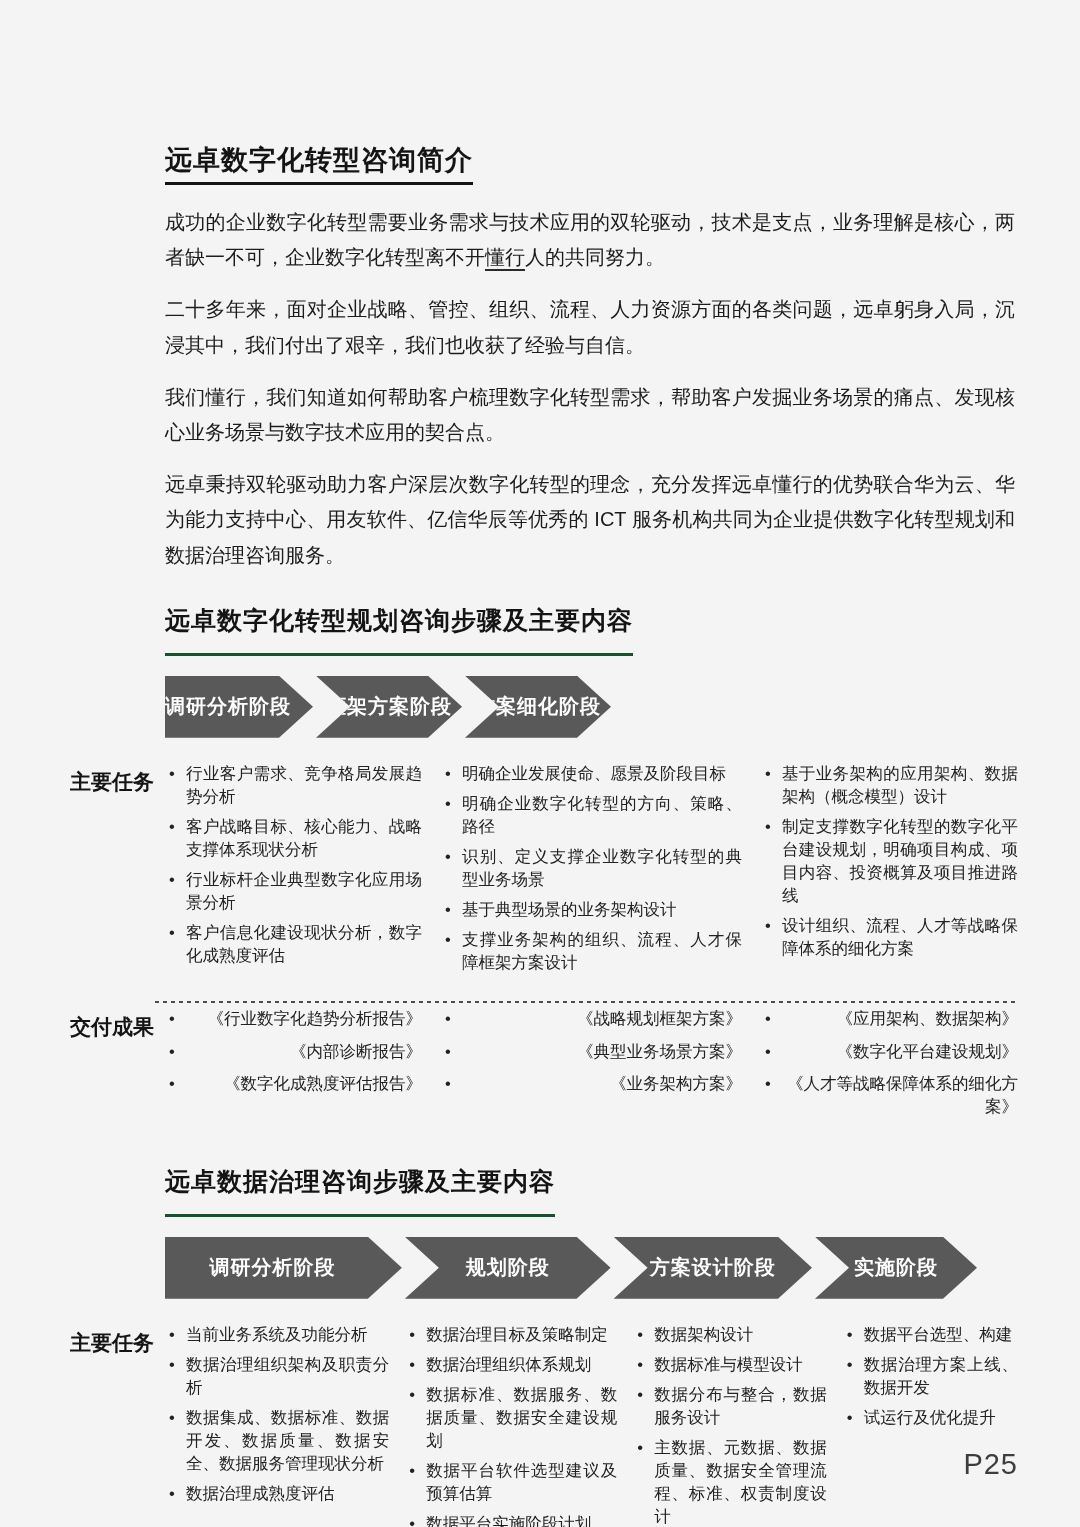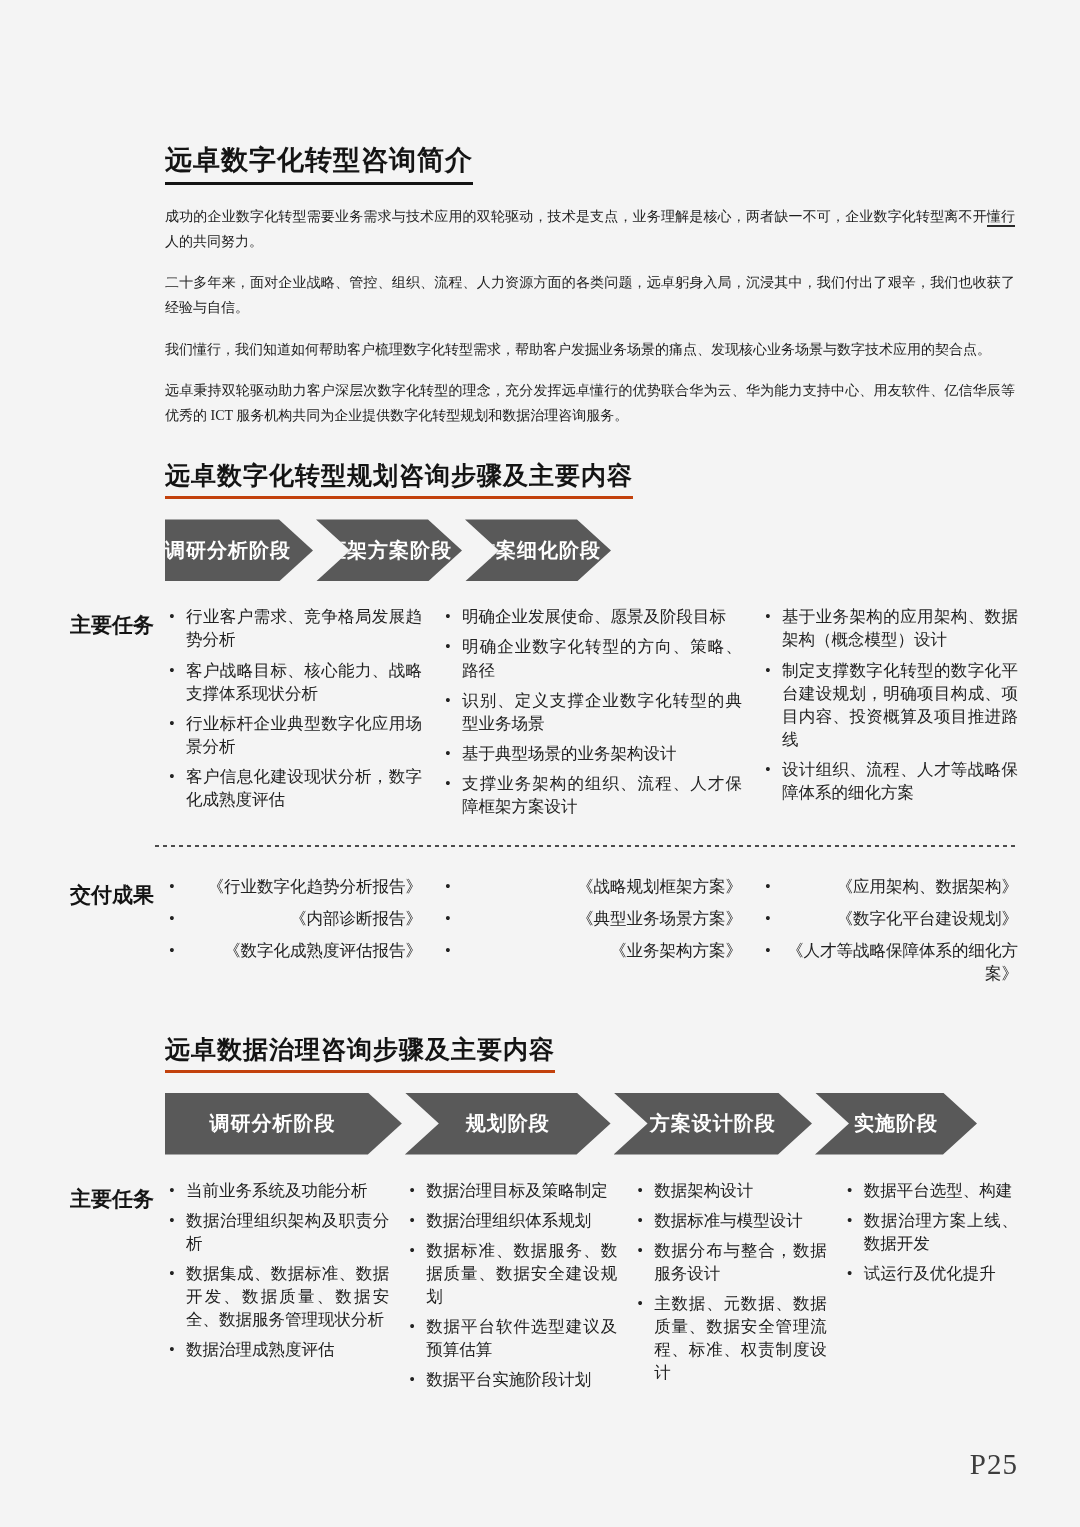--- a/index.html
+++ b/index.html
@@ -6,21 +6,20 @@
   html, body { margin: 0; padding: 0; }
   body { font-family: "Liberation Sans", "DejaVu Sans", sans-serif; }
 
   .page {
     position: relative;
     width: 1080px;
     height: 1527px;
     background: #f4f4f4;
     color: #1c1c1c;
     overflow: hidden;
-    font-family: Liberation Serif, serif;
   }
 
   .wrap {
     position: absolute;
     left: 70px;
     top: 142px;
     width: 948px;
   }
 
   .indent { margin-left: 95px; }
@@ -31,36 +30,36 @@
     font-weight: bold;
     letter-spacing: 1px;
     color: #141414;
     border-bottom: 3px solid #141414;
     padding-bottom: 4px;
     margin: 0 0 20px 0;
   }
 
   .para {
     width: 850px;
-    font-size: 14px;
+    font-size: 20px;
     line-height: 1.76;
     text-align: justify;
     margin: 0 0 17px 0;
     color: #1c1c1c;
   }
   .uword { border-bottom: 2px solid #2a2a2a; padding-bottom: 1px; }
 
   .section-title {
     display: inline-block;
     font-size: 25px;
     font-weight: bold;
     letter-spacing: 1px;
     color: #141414;
-    border-bottom: 3px solid #c2410c;
-    padding-bottom: 4px;
+    border-bottom: 3px solid #14532d;
+    padding-bottom: 16px;
     margin: 14px 4px 20px 0;
   }
 
   
   .band { display: flex; gap: 3px; height: 62px; margin-bottom: 8px; }
   .band3 { width: 832px; }
   .band4 { width: 812px; }
   .seg {
     background: #595959;
     color: #ffffff;
@@ -90,21 +89,21 @@
   ul.bullets li { position: relative; padding-left: 21px; margin: 0 0 7px 0; text-align: justify; }
   ul.bullets li::before { content: "\2022"; position: absolute; left: 4px; top: 0; color: #222; }
   ul.deliv li { text-align: right; margin-bottom: 9px; }
 
   .dashline {
     height: 2px;
     margin: 20px 0 0 85px;
     width: 863px;
     background: repeating-linear-gradient(90deg, #4c4c4c 0 4px, transparent 4px 8px);
   }
-  .row-deliv { margin-top: 28px; }
+  .row-deliv { margin-top: 4px; }
 
   .page-num {
     position: absolute;
     right: 62px;
     bottom: 46px;
     font-size: 29px;
     color: #3d3d3d;
     letter-spacing: 1px;
   }
 </style>

